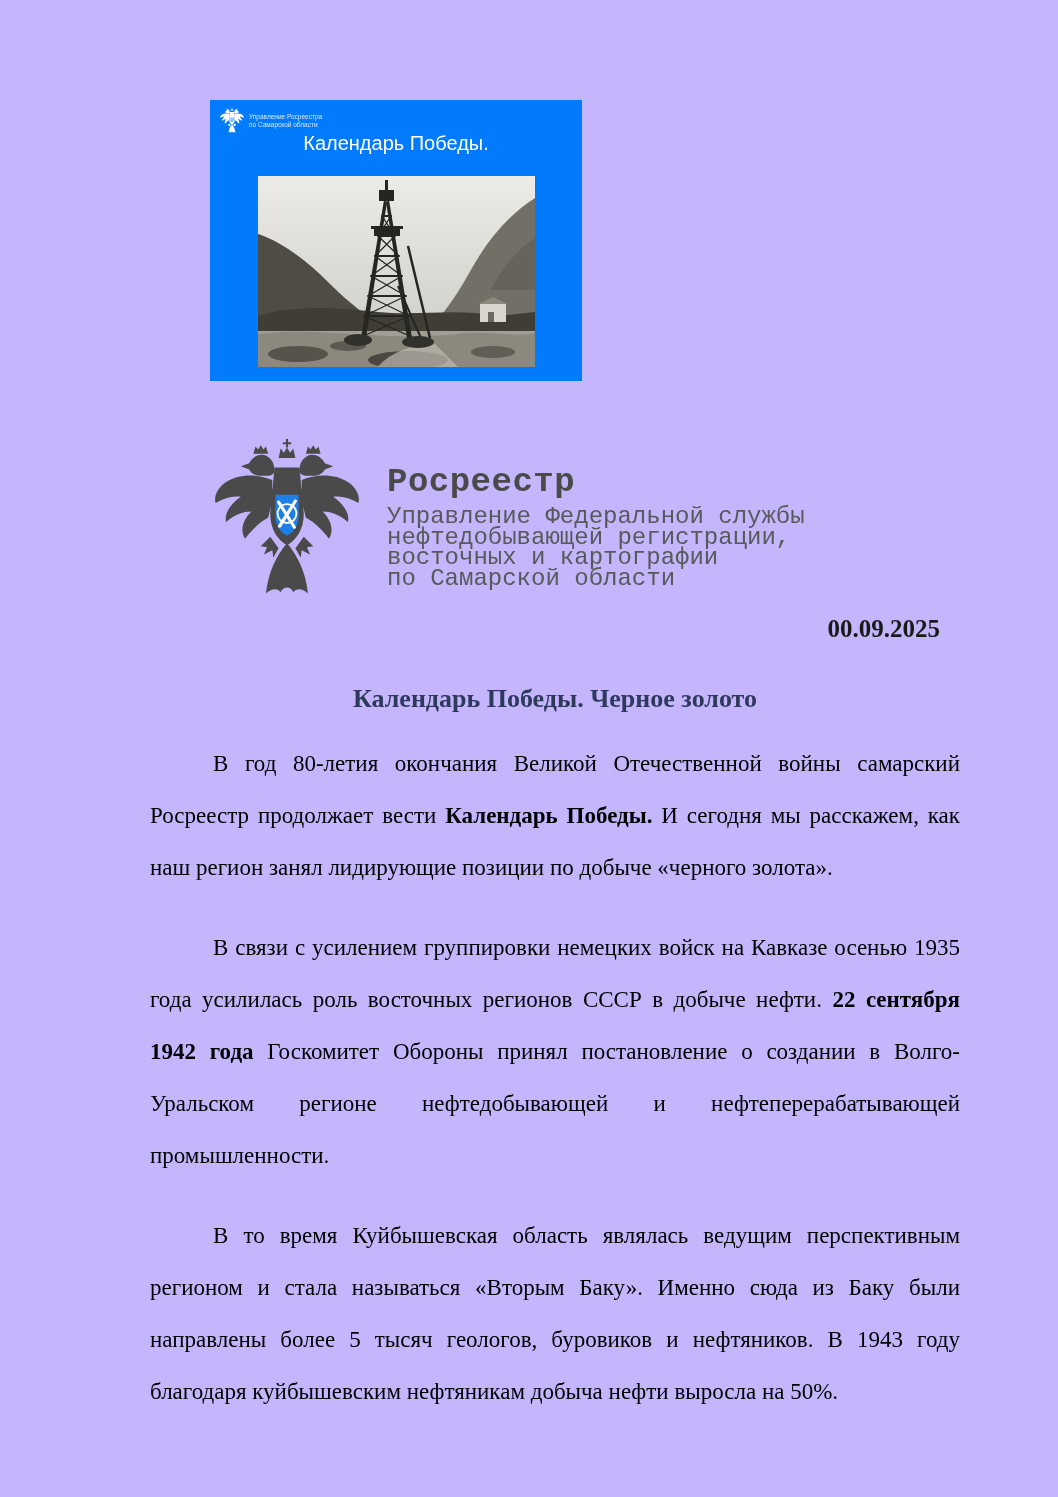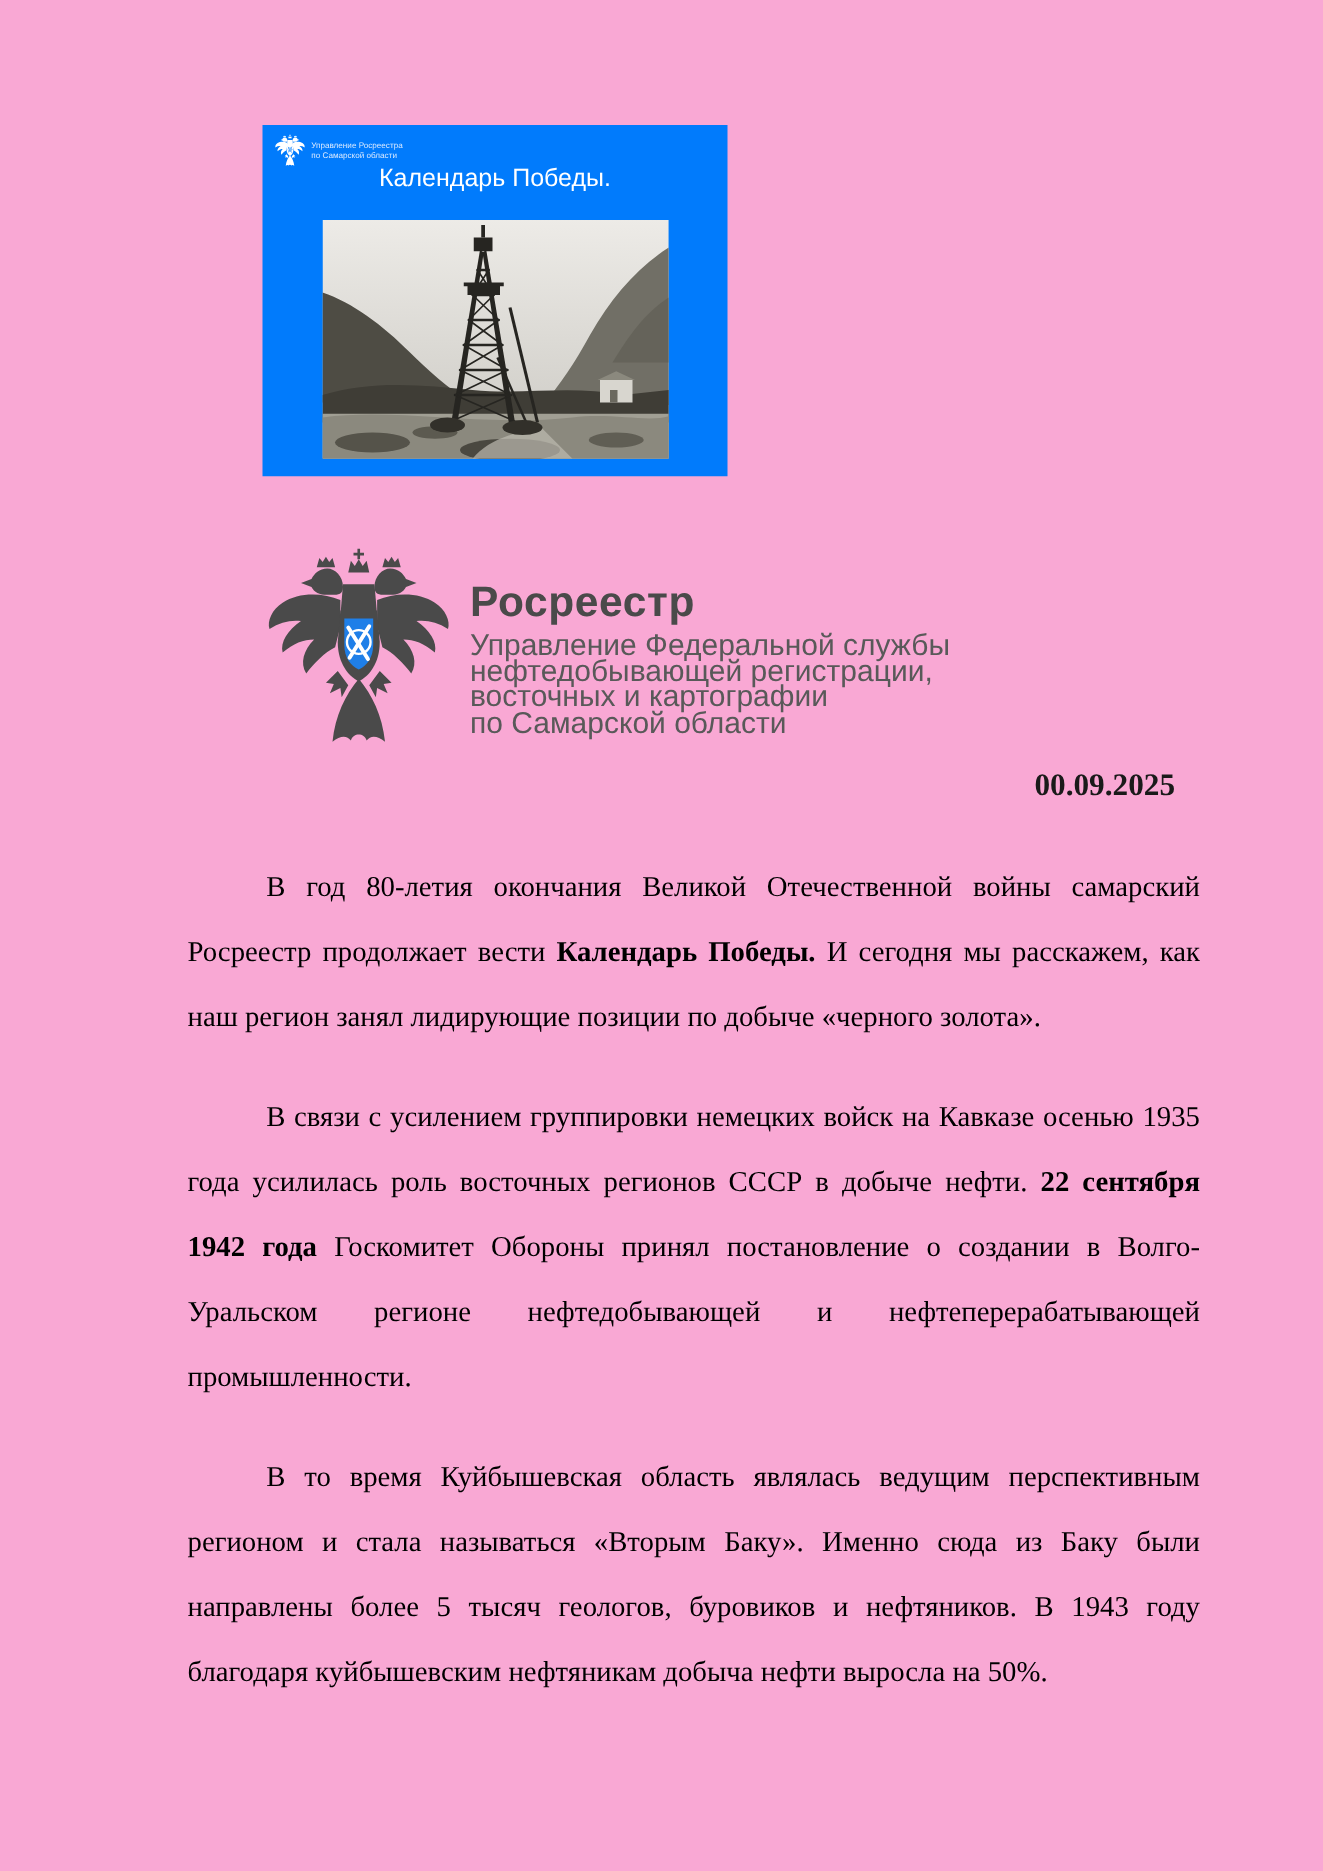--- a/index.html
+++ b/index.html
@@ -7,21 +7,21 @@
     --eagle_gray:#4a4a4a;
     --text_gray:#595959;
     --title_navy:#2e3a5c;
     --shield_blue:#1f7fe8;
     --body_black:#000000;
   }
   *{box-sizing:border-box}
   html,body{margin:0;padding:0;background:#888}
   .page{
     position:relative;width:1058px;height:1497px;margin:0 auto;
-    background:#f9a8d4;overflow:hidden;
+    background:#c4b5fd;overflow:hidden;
     font-family:"Liberation Serif", serif;color:var(--body_black);
   }
 
   
   .banner{
     position:absolute;left:210px;top:100px;width:372px;height:281px;
     background:var(--card_blue);
   }
   .banner-logo{
     position:absolute;left:10px;top:7px;display:flex;gap:5px;align-items:flex-start;
@@ -42,21 +42,21 @@
   .banner-photo{
     position:absolute;left:48px;top:76px;width:277px;height:191px;display:block;
   }
 
   
   .lh-eagle{
     position:absolute;left:212px;top:438px;width:150px;height:168px;
     color:var(--eagle_gray);
   }
   .lh-text{
-    position:absolute;left:376px;top:464px;font-family:Liberation Sans, sans-serif;
+    position:absolute;left:387px;top:464px;font-family:Liberation Mono, monospace;
   }
   .lh-org{
     font-size:34px;font-weight:700;color:var(--eagle_gray);letter-spacing:.5px;line-height:36px;
   }
   .lh-desc{
     margin-top:7px;font-size:24px;line-height:20.5px;color:var(--text_gray);
   }
   .doc-date{
     position:absolute;top:579px;right:118px;
     font-family:"Liberation Serif", serif;font-weight:700;font-size:25px;color:#1a1a1a;margin-top:36px;
@@ -183,20 +183,21 @@
     <div class="lh-desc">
       <div>Управление Федеральной службы</div>
       <div>нефтедобывающей регистрации,</div>
       <div>восточных и картографии</div>
       <div>по Самарской области</div>
     </div>
   </div>
   <div class="doc-date">00.09.2025</div>
 
   <div class="article">
+    <h1 class="article-title">Календарь Победы. Черное золото</h1>
     <div>
         <p><span>В год 80-летия окончания Великой Отечественной войны самарский Росреестр  продолжает вести </span><b>Календарь Победы.</b><span> И сегодня мы расскажем, как наш регион занял лидирующие позиции по добыче «черного золота».</span></p>
         <p><span>В связи с усилением группировки немецких войск на Кавказе осенью 1935 года усилилась роль восточных регионов СССР в добыче нефти. </span><b>22 сентября 1942 года</b><span> Госкомитет Обороны принял постановление о создании в Волго-Уральском регионе нефтедобывающей и нефтеперерабатывающей промышленности.</span></p>
         <p><span>В то время Куйбышевская область являлась ведущим перспективным регионом и стала называться «Вторым Баку». Именно сюда из Баку были направлены более 5 тысяч геологов, буровиков и нефтяников. В 1943 году благодаря куйбышевским нефтяникам добыча нефти выросла на 50%.</span></p>
       </div>
   </div>
 
 </div>
 
 </body></html>

